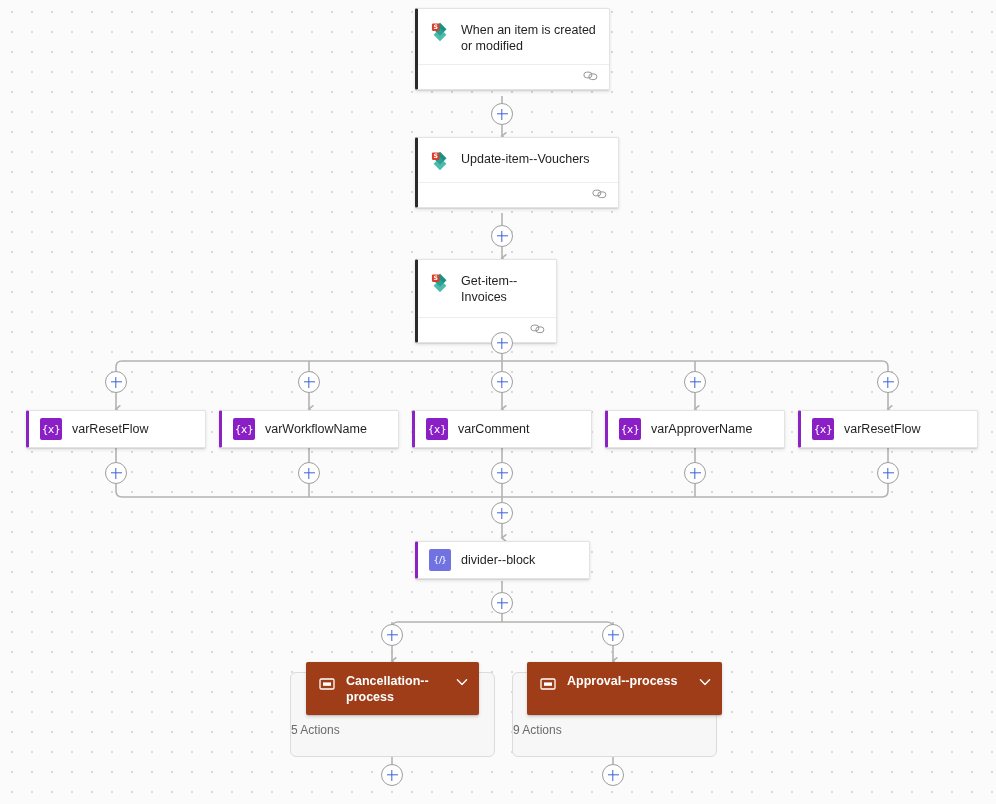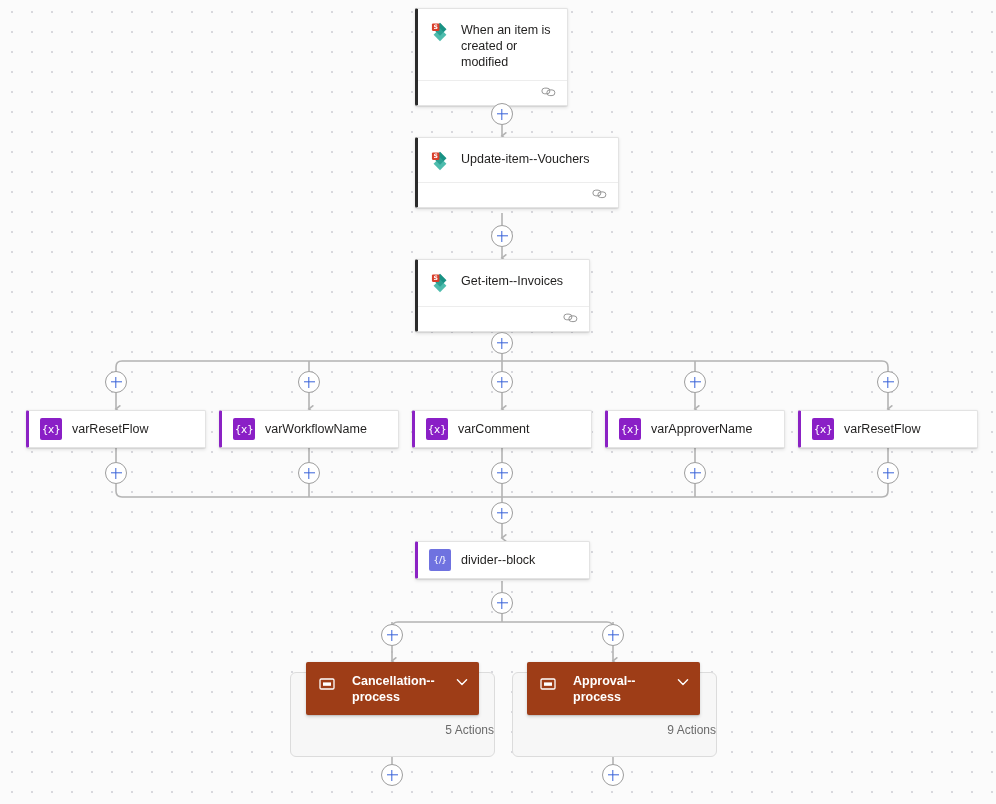--- a/index.html
+++ b/index.html
@@ -147,33 +147,33 @@
     box-sizing: border-box;
     border: 1px solid #dcdcdc;
     border-radius: 6px;
     background: #f7f7f7;
     z-index: 3;
   }
   .scope-actions {
     position: absolute;
     left: 0; right: 0;
     top: 50px;
-    text-align: right;
+    text-align: left;
     font-size: 12px;
     color: #6b6b6b;
   }
   .scope-head {
     position: absolute;
     background: #9e3d17;
     border-radius: 2px;
     box-shadow: 0 1.6px 3.6px rgba(0,0,0,0.14), 0 0.3px 0.9px rgba(0,0,0,0.10);
     box-sizing: border-box;
     display: flex;
     align-items: flex-start;
-    gap: 15px;
+    gap: 9px;
     padding: 11px 10px 11px 11px;
     z-index: 5;
   }
   .scope-head-title {
     font-size: 12.5px;
     line-height: 16px;
     font-weight: 700;
     color: #ffffff;
     flex: 1 1 auto;
     word-break: break-word;
@@ -246,21 +246,21 @@
     <path class="wire" d="M392,622 L392,624"></path>
     <path class="wire" d="M613,622 L613,624"></path>
 
     <path class="wire" d="M392,646 L392,661" marker-end="url(#ah)"></path>
     <path class="wire" d="M613,646 L613,661" marker-end="url(#ah)"></path>
 
     <path class="wire" d="M392,757 L392,764"></path>
     <path class="wire" d="M613,757 L613,764"></path>
   </svg>
 
-  <div class="card" style="left:415px; top:8px; width:153px;">
+  <div class="card" style="left:415px; top:8px; width:195px;">
     <div class="card-body">
       <span class="sp-icon">
         <svg viewBox="0 0 24 24" width="22" height="22" xmlns="http://www.w3.org/2000/svg">
           <path d="M12 2 L19 9 L12 16 L5 9 Z" fill="#1f9e8e"></path>
           <path d="M12 8 L19 15 L12 22 L5 15 Z" fill="#3fb6a6" opacity="0.92"></path>
           <path d="M12 2 L19 9 L12 16 L5 9 Z" fill="#0f7a72" opacity="0.35"></path>
           <rect x="3.2" y="2.6" width="8.2" height="8.2" rx="1.2" fill="#d93f2b"></rect>
           <text x="7.3" y="9.1" font-family="DejaVu Sans, sans-serif" font-size="6.6" font-weight="bold" fill="#ffffff" text-anchor="middle">S</text>
         </svg>
       </span>
@@ -292,21 +292,21 @@
     <div class="card-foot">
       <span class="link-icon">
         <svg viewBox="0 0 18 14" width="16" height="13" xmlns="http://www.w3.org/2000/svg">
           <rect x="1" y="3.2" width="9" height="6.4" rx="3.2" fill="none" stroke="#6b6b6b" stroke-width="1.1"></rect>
           <rect x="6.6" y="5.2" width="9" height="6.4" rx="3.2" fill="none" stroke="#6b6b6b" stroke-width="1.1"></rect>
         </svg>
       </span>
     </div>
   </div>
 
-  <div class="card" style="left:415px; top:259px; width:175px;">
+  <div class="card" style="left:415px; top:259px; width:142px;">
     <div class="card-body" style="padding-bottom:12px;">
       <span class="sp-icon">
         <svg viewBox="0 0 24 24" width="22" height="22" xmlns="http://www.w3.org/2000/svg">
           <path d="M12 2 L19 9 L12 16 L5 9 Z" fill="#1f9e8e"></path>
           <path d="M12 8 L19 15 L12 22 L5 15 Z" fill="#3fb6a6" opacity="0.92"></path>
           <path d="M12 2 L19 9 L12 16 L5 9 Z" fill="#0f7a72" opacity="0.35"></path>
           <rect x="3.2" y="2.6" width="8.2" height="8.2" rx="1.2" fill="#d93f2b"></rect>
           <text x="7.3" y="9.1" font-family="DejaVu Sans, sans-serif" font-size="6.6" font-weight="bold" fill="#ffffff" text-anchor="middle">S</text>
         </svg>
       </span>
@@ -366,21 +366,21 @@
     <span class="chev">
       <svg viewBox="0 0 14 14" width="14" height="14" xmlns="http://www.w3.org/2000/svg">
         <path d="M2.4 4.8 L7 9.4 L11.6 4.8" fill="none" stroke="#ffffff" stroke-width="1.4" stroke-linecap="round" stroke-linejoin="round"></path>
       </svg>
     </span>
   </div>
 
   <div class="scope" style="left:512px; top:672px; width:205px; height:85px;">
     <div class="scope-actions">9 Actions</div>
   </div>
-  <div class="scope-head" style="left:527px; top:662px; width:173px; height:53px;">
+  <div class="scope-head" style="left:527px; top:662px; width:195px; height:53px;">
     <span class="scope-icon">
       <svg viewBox="0 0 20 20" width="20" height="20" xmlns="http://www.w3.org/2000/svg">
         <rect x="3" y="5" width="14" height="10" rx="1.2" fill="none" stroke="#ffffff" stroke-width="1.3"></rect>
         <rect x="6" y="8.4" width="8" height="3.4" fill="#ffffff"></rect>
       </svg>
     </span>
     <span class="scope-head-title">Approval--process</span>
     <span class="chev">
       <svg viewBox="0 0 14 14" width="14" height="14" xmlns="http://www.w3.org/2000/svg">
         <path d="M2.4 4.8 L7 9.4 L11.6 4.8" fill="none" stroke="#ffffff" stroke-width="1.4" stroke-linecap="round" stroke-linejoin="round"></path>

